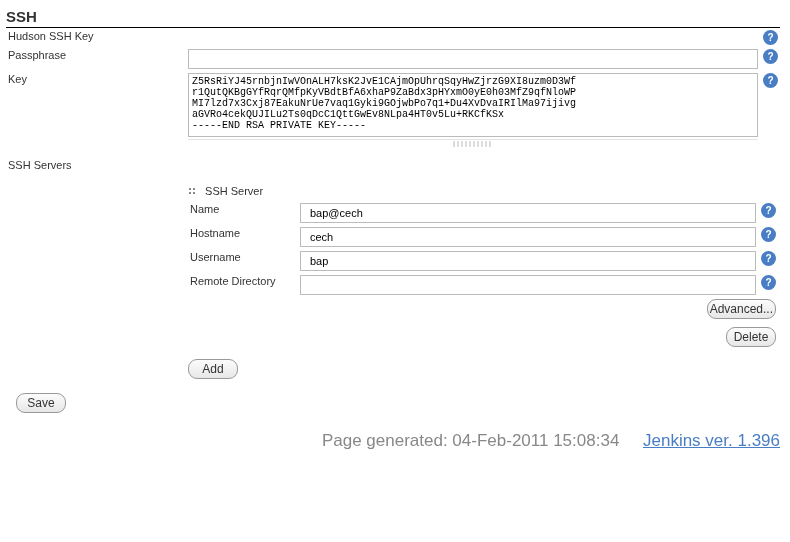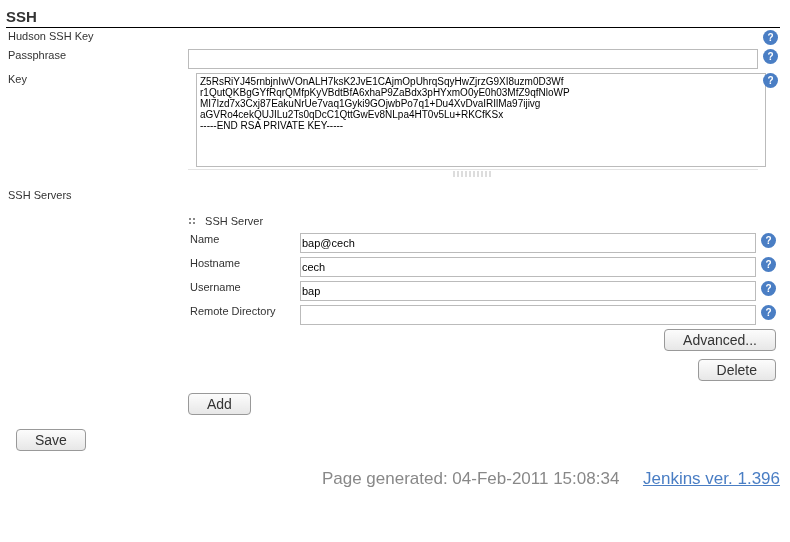--- a/index.html
+++ b/index.html
@@ -32,35 +32,34 @@
     color: #fff;
     font-weight: bold;
     font-size: 10px;
     line-height: 15px;
     text-align: center;
     cursor: pointer;
   }
   input[type=text], input[type=password] {
     width: 100%;
     border: 1px solid #bbb;
-    padding: 2px 1px;
+    padding: 2px 9px;
     font-family: inherit;
     font-size: 11px;
     height: 20px;
   }
   textarea.key {
     width: 100%;
-    height: 94px;
+    height: 64px;
     border: 1px solid #bbb;
-    font-family: Liberation Sans, sans-serif;
+    font-family: Liberation Mono, monospace;
     font-size: 10px;
     padding: 2px 3px;
     resize: none;
     overflow-y: scroll;
-    margin-left: 8px;
   }
   .drag-gripper {
     width: 100%;
     height: 8px;
     background: repeating-linear-gradient(to right, #ddd 0 2px, #fff 2px 4px);
     background-position: center center;
     background-repeat: no-repeat;
     background-size: 40px 6px;
     border-top: 1px solid #e4e4e4;
     cursor: row-resize;
@@ -79,24 +78,24 @@
     background: radial-gradient(circle 1px at 2px 2px, #888 1px, transparent 1px),
                 radial-gradient(circle 1px at 6px 2px, #888 1px, transparent 1px),
                 radial-gradient(circle 1px at 2px 6px, #888 1px, transparent 1px),
                 radial-gradient(circle 1px at 6px 6px, #888 1px, transparent 1px);
     vertical-align: middle;
     margin-right: 4px;
     cursor: move;
   }
   .btn {
     font-family: inherit;
-    font-size: 14px;
-    padding: 2px 18px;
+    font-size: 12px;
+    padding: 2px 2px;
     border: 1px solid #999;
-    border-radius: 4px;
+    border-radius: 9px;
     background: linear-gradient(#fcfcfc, #e7e7e7);
     color: #333;
     cursor: pointer;
     min-width: 50px;
   }
   .actions-right { text-align: right; padding-top: 4px; }
   .actions-right .btn { margin-bottom: 4px; margin-left: 4px; display: inline-block;}
   .actions-row { margin-top: 6px; }
   .status-text { padding-top: 10px; }
   .footer {

